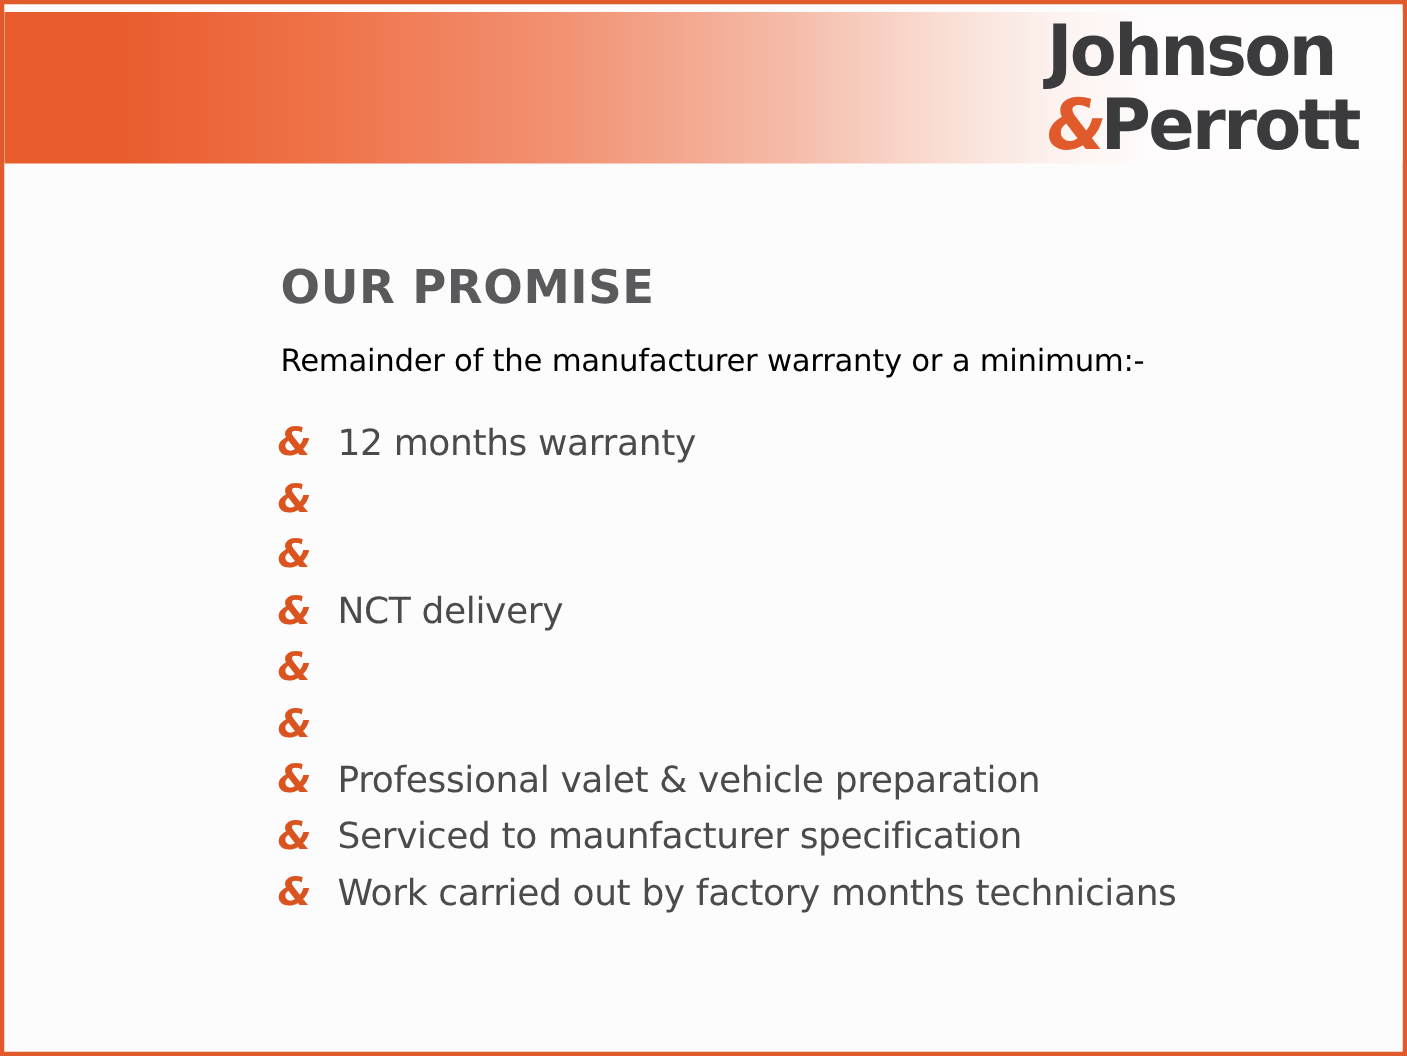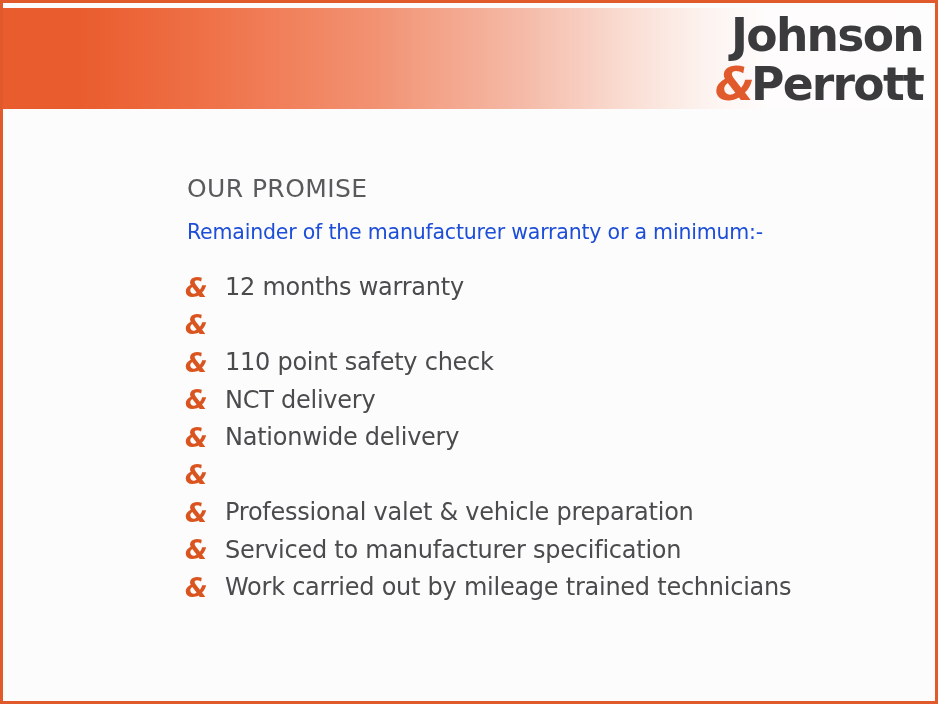--- a/index.html
+++ b/index.html
@@ -53,21 +53,21 @@
         #fefdfd 100%);
   }
 
   
   #logo {
     position: absolute;
     right: 12px;
     top: 4px;
     width: 232px;
     height: 104px;
-    text-align: right;
+    text-align: left;
     line-height: 1;
   }
   .logo-line {
     display: block;
     font-family: "DejaVu Sans", sans-serif;
     font-weight: bold;
     letter-spacing: -1.8px;
     white-space: nowrap;
   }
   #logo-word-1 {
@@ -94,32 +94,32 @@
   
   #content {
     position: absolute;
     left: 182px;
     top: 170px;
     width: 700px;
   }
 
   #page-title {
     font-family: "DejaVu Sans", sans-serif;
-    font-size: 25px;
-    font-weight: normal;
+    font-size: 31px;
+    font-weight: bold;
     color: #5a5a5c;
     letter-spacing: 0.4px;
     margin: 0 0 0 2px;
     line-height: 1.25;
   }
 
   #subtitle {
     font-family: "DejaVu Sans", sans-serif;
     font-size: 20.5px;
-    color: #1d4ed8;
+    color: #000000;
     letter-spacing: -0.2px;
     margin: 16px 0 0 2px;
     line-height: 1.2;
     white-space: nowrap;
   }
 
   #promise-list {
     list-style: none;
     margin: 24px 0 0 0;
     padding: 0;
@@ -176,47 +176,45 @@
         <span class="bullet-amp">&amp;</span>
         <span class="promise-text">12 months warranty</span>
       </li>
 
       <li class="promise-item">
         <span class="bullet-amp">&amp;</span>
       </li>
 
       <li class="promise-item">
         <span class="bullet-amp">&amp;</span>
-        <span class="promise-text">110 point safety check</span>
       </li>
 
       <li class="promise-item">
         <span class="bullet-amp">&amp;</span>
         <span class="promise-text">NCT delivery</span>
       </li>
 
       <li class="promise-item">
         <span class="bullet-amp">&amp;</span>
-        <span class="promise-text">Nationwide delivery</span>
       </li>
 
       <li class="promise-item">
         <span class="bullet-amp">&amp;</span>
       </li>
 
       <li class="promise-item">
         <span class="bullet-amp">&amp;</span>
         <span class="promise-text">Professional valet &amp; vehicle preparation</span>
       </li>
 
       <li class="promise-item">
         <span class="bullet-amp">&amp;</span>
-        <span class="promise-text">Serviced to manufacturer specification</span>
-      </li>
-
-      <li class="promise-item">
-        <span class="bullet-amp">&amp;</span>
-        <span class="promise-text">Work carried out by mileage trained technicians</span>
+        <span class="promise-text">Serviced to maunfacturer specification</span>
+      </li>
+
+      <li class="promise-item">
+        <span class="bullet-amp">&amp;</span>
+        <span class="promise-text">Work carried out by factory months technicians</span>
       </li>
 
     </ul>
   </div>
 </div>
 
 </body></html>

